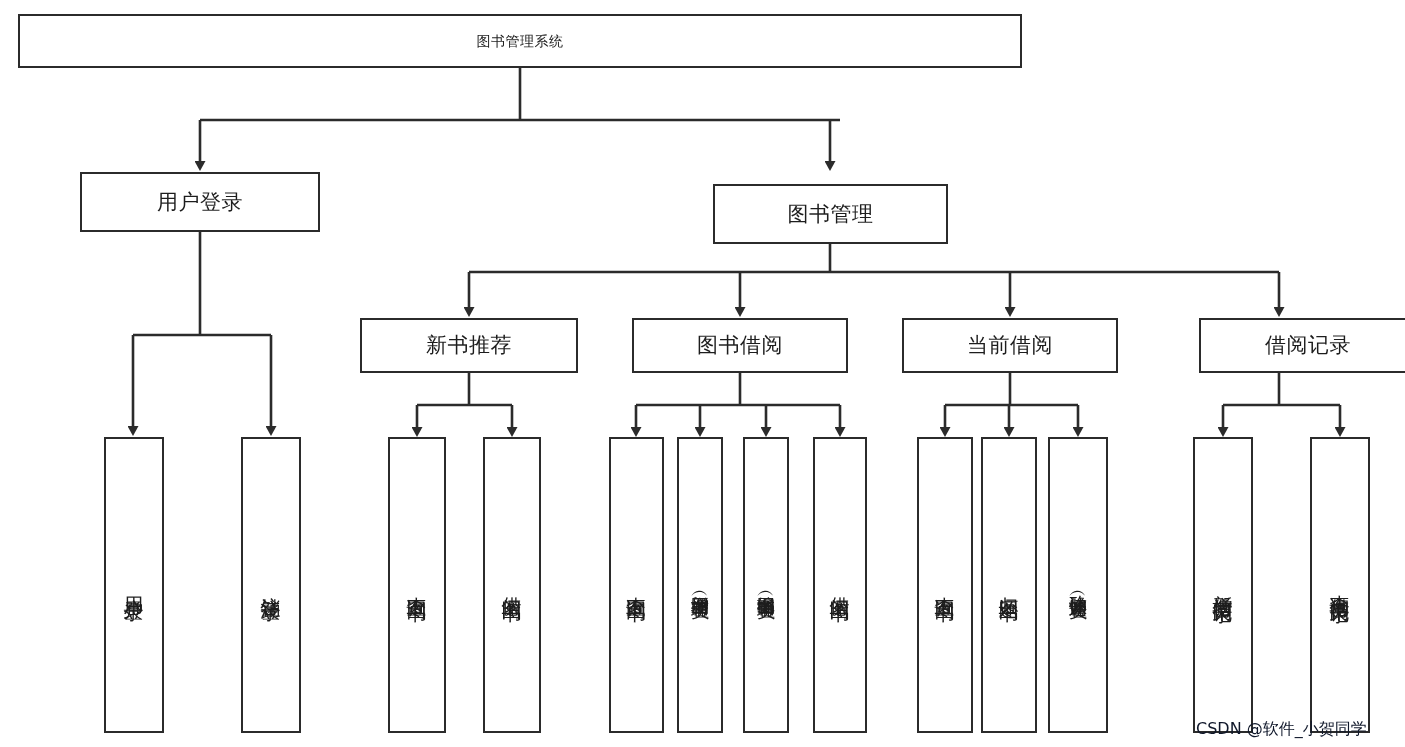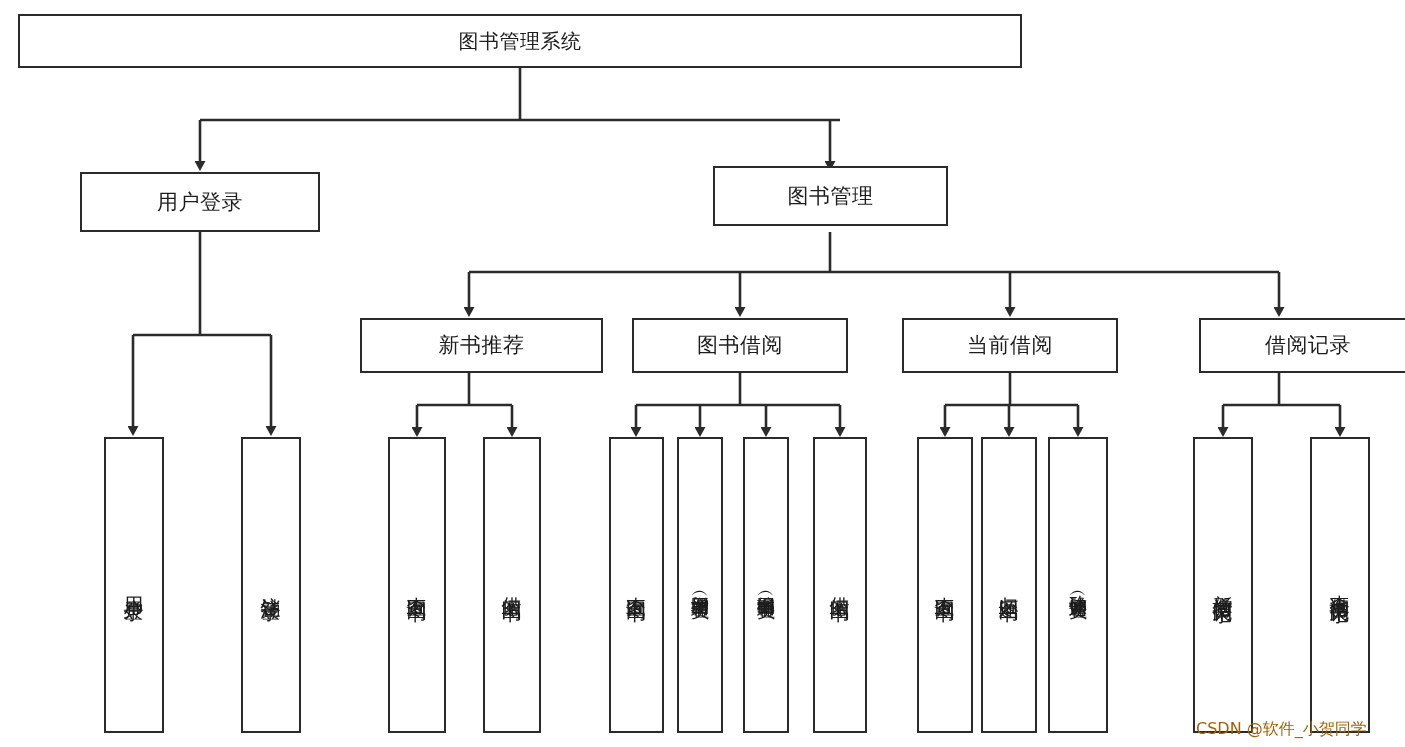--- a/index.html
+++ b/index.html
@@ -42,42 +42,42 @@
     text-align: center;
     line-height: 1.15;
     white-space: nowrap;
   }
   
   .node.horiz .label {
     font-size: 21px;
     letter-spacing: 0.5px;
   }
   .node.root .label {
-    font-size: 20px;
+    font-size: 14px;
   }
   
   .node.vert {
     align-items: center;
     justify-content: center;
   }
   .node.vert .label {
     writing-mode: vertical-rl;
     text-orientation: upright;
     font-size: 20px;
     letter-spacing: 2px;
     line-height: 1;
     white-space: nowrap;
   }
   .node.vert.narrow .label {
     font-size: 18px;
     letter-spacing: 1px;
   }
   .watermark {
     position: absolute;
-    color: #a16207;
+    color: #0f172a;
     font-size: 16px;
     white-space: nowrap;
     z-index: 5;
     font-family: "DejaVu Sans", "Liberation Sans", sans-serif;
   }
 </style>
 </head>
 <body>
 
 <div id="canvas">
@@ -132,25 +132,25 @@
     </g>
   </svg>
 
   <div class="node horiz root" style="left: 18px; top: 14px; width: 1004px; height: 54px;">
     <span class="label">图书管理系统</span>
   </div>
 
   <div class="node horiz" style="left: 80px; top: 172px; width: 240px; height: 60px;">
     <span class="label">用户登录</span>
   </div>
-  <div class="node horiz" style="left: 713px; top: 166px; width: 235px; height: 60px;">
+  <div class="node horiz" style="left: 713px; top: 184px; width: 235px; height: 60px;">
     <span class="label">图书管理</span>
   </div>
 
-  <div class="node horiz" style="left: 360px; top: 318px; width: 243px; height: 55px;">
+  <div class="node horiz" style="left: 360px; top: 318px; width: 218px; height: 55px;">
     <span class="label">新书推荐</span>
   </div>
   <div class="node horiz" style="left: 902px; top: 318px; width: 216px; height: 55px;">
     <span class="label">当前借阅</span>
   </div>
   <div class="node horiz" style="left: 632px; top: 318px; width: 216px; height: 55px;">
     <span class="label">图书借阅</span>
   </div>
   <div class="node horiz" style="left: 1170px; top: 318px; width: 218px; height: 55px; margin-left: 29px;">
     <span class="label">借阅记录</span>

